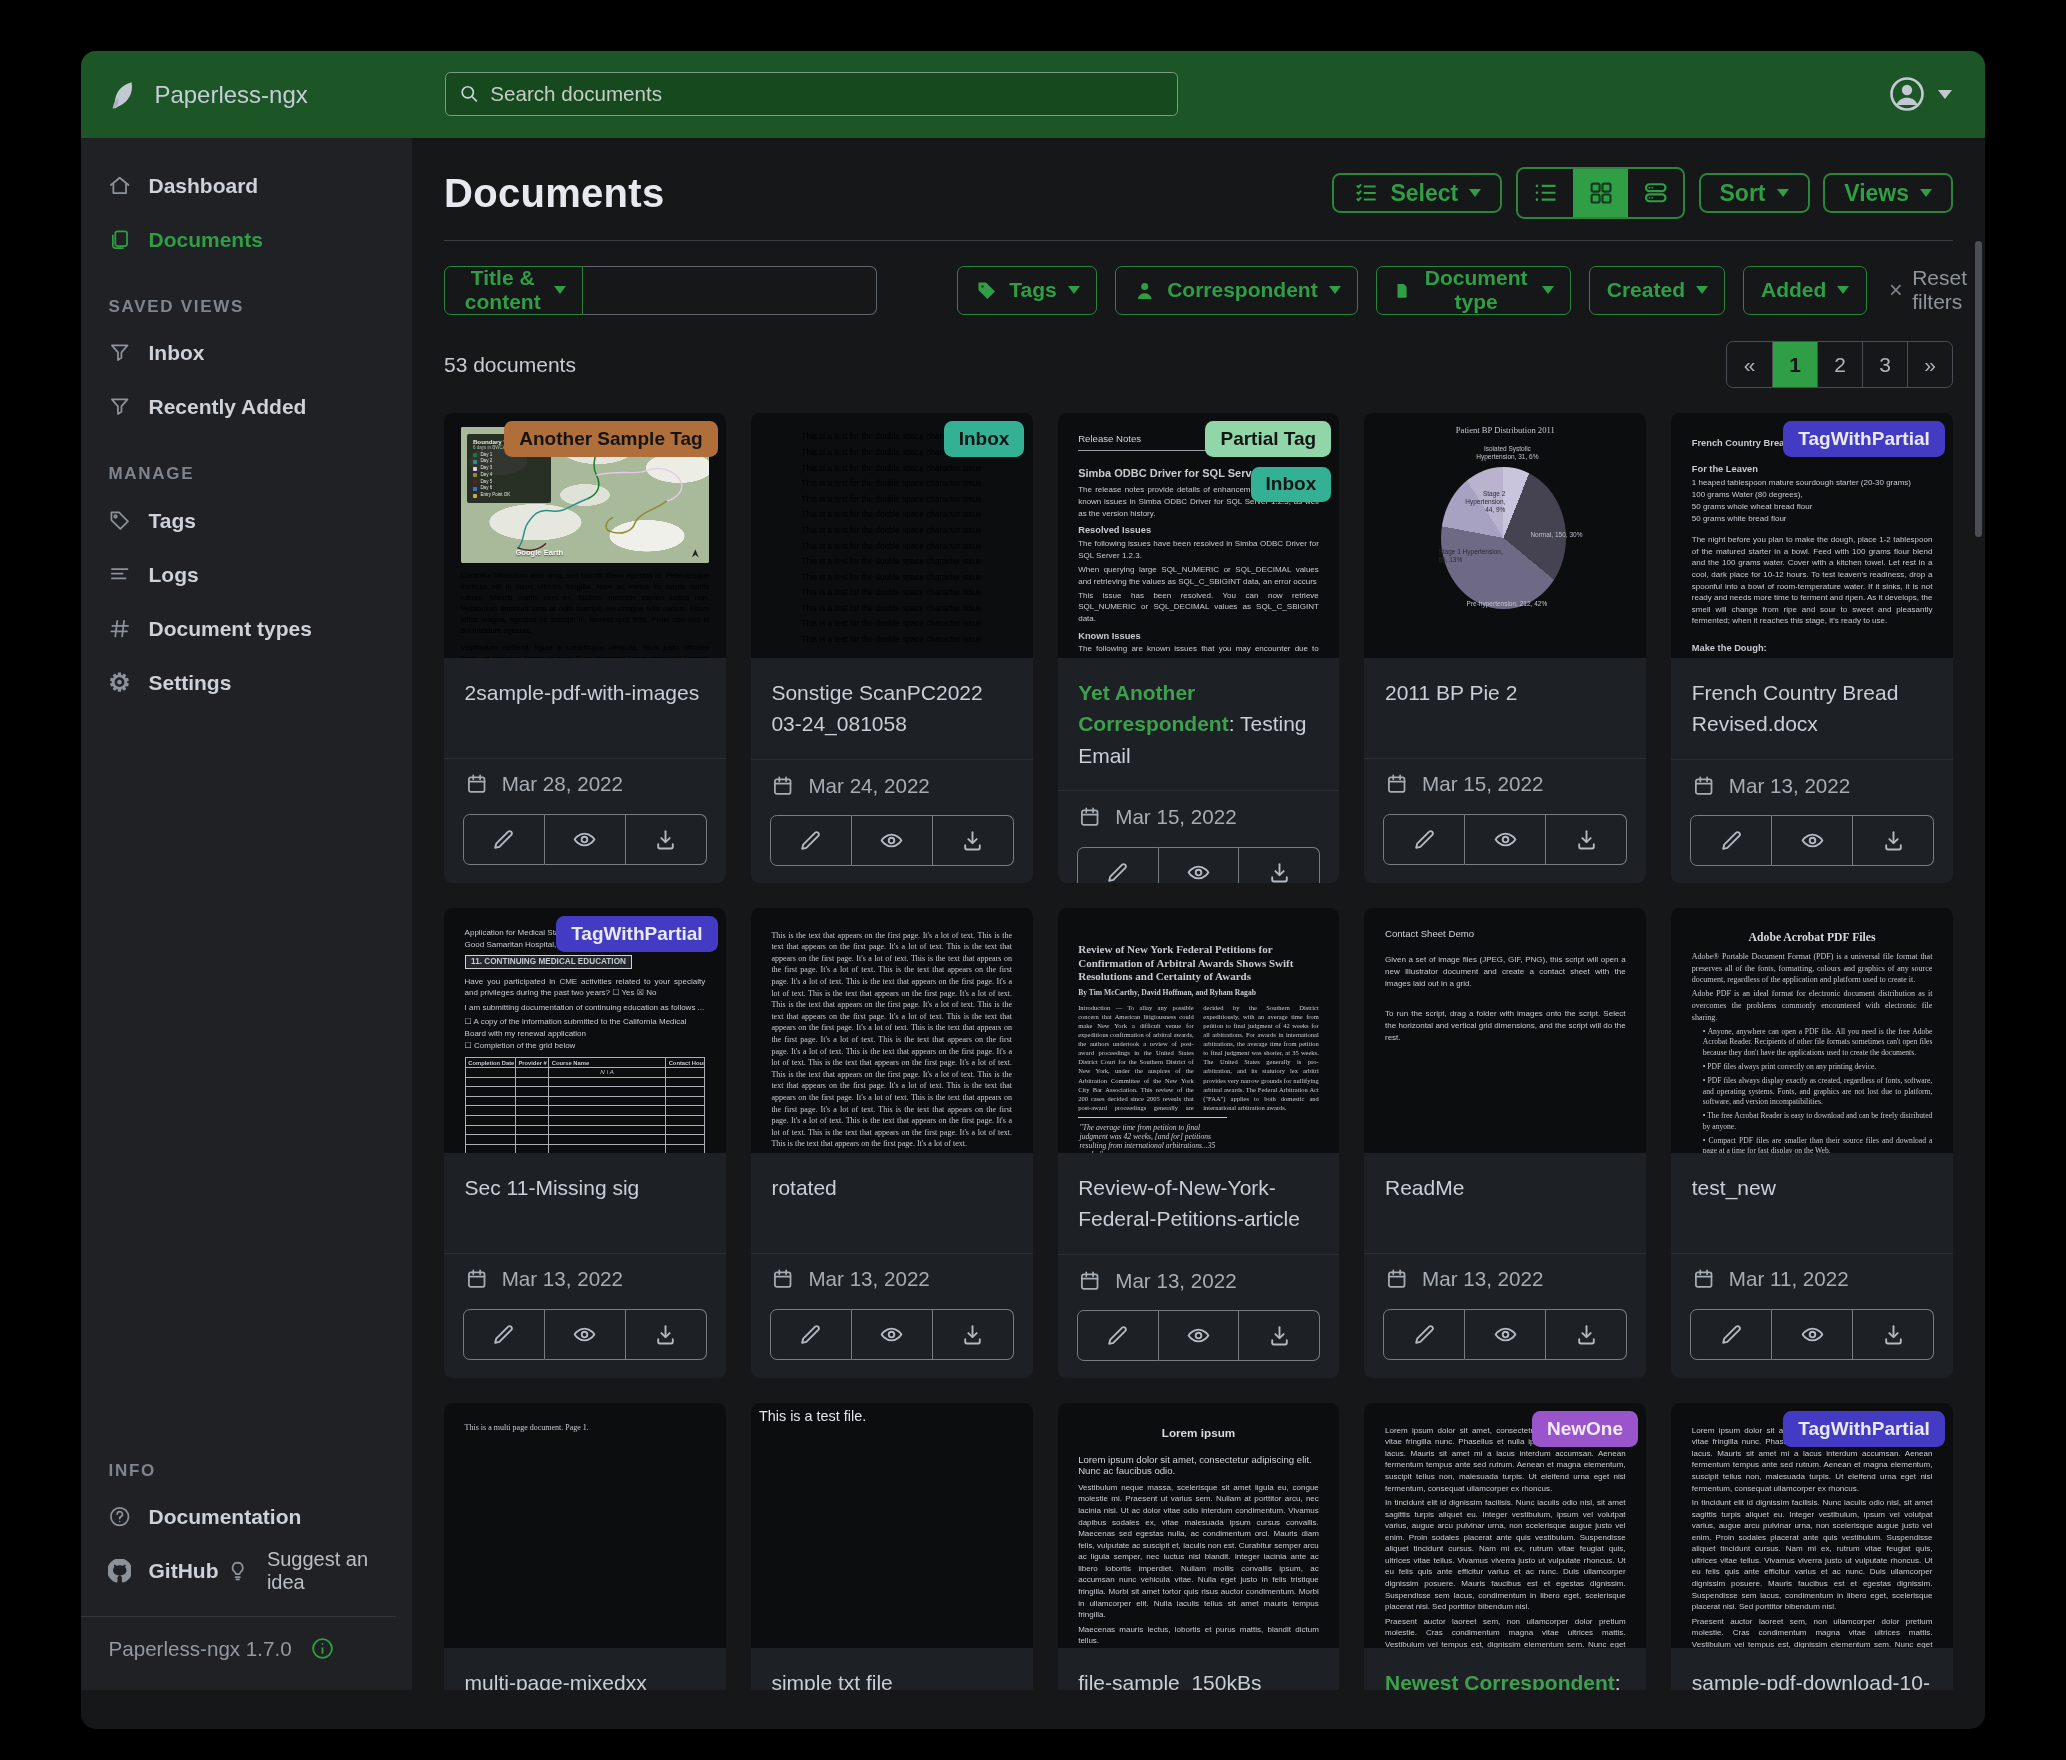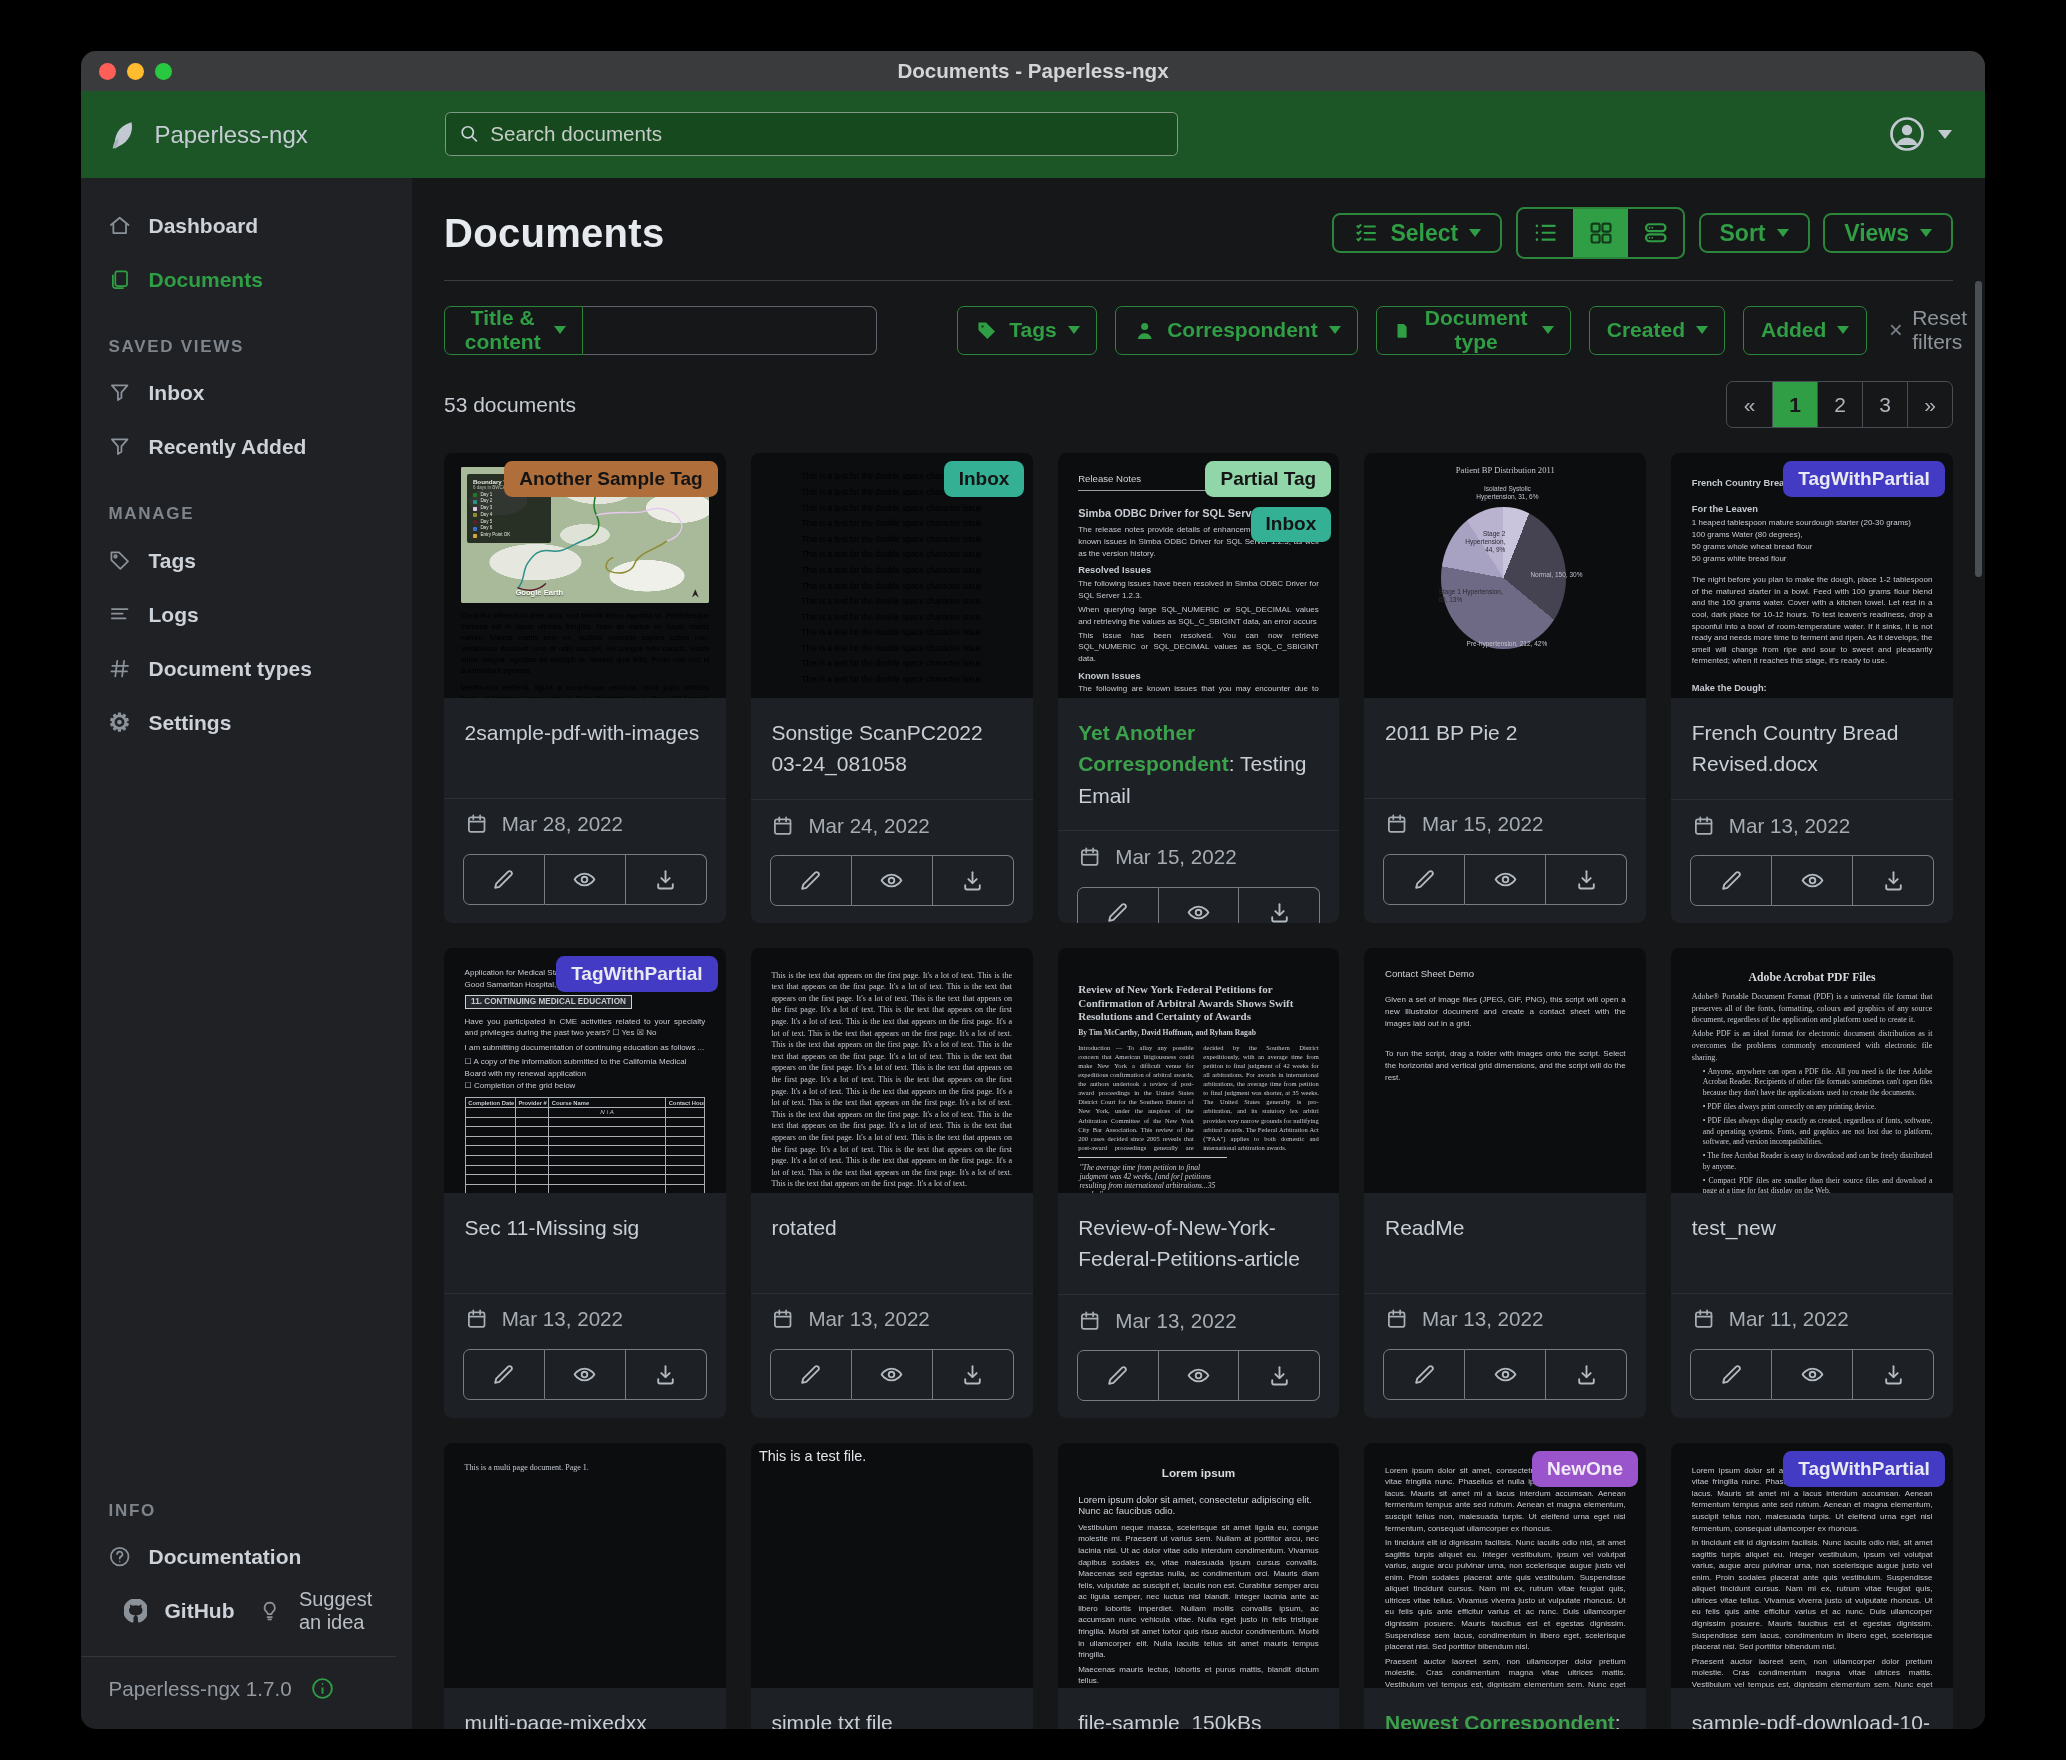--- a/index.html
+++ b/index.html
@@ -40,21 +40,21 @@
   .snav-item { display:flex; align-items:center; gap:16.5px; height:54px; padding-left:26px;
     color:#ccd2d8; font-size:21px; font-weight:bold; cursor:pointer; }
   .snav-item .ic { width:25px; height:25px; display:flex; align-items:center; justify-content:center; color:#8b9299; flex:none; }
   .snav-item .ic svg { width:23.4px; height:23.4px; stroke:#8b9299; }
   .snav-item.active { color:#2f9e44; }
   .snav-item.active .ic svg { stroke:#2f9e44; }
   .slabel { font-size:17px; font-weight:bold; letter-spacing:1.7px; color:#7f858c; margin:30px 0 9.6px 27.5px; }
   .uicon { font-size:25px; line-height:1; color:#8b9299; }
   .side-bottom { position:absolute; bottom:0; left:0; right:16px; padding-bottom:6.9px; }
   .links-row { display:flex; align-items:center; }
-  .links-row .snav-item { padding-left:26px;margin-left:16px; }
+  .links-row .snav-item { padding-left:26px; }
   .links-row .snav-item:last-child { padding-left:6.9px; font-size:20px; font-weight:normal; color:#b9bfc5; }
   .vrow { border-top:1.4px solid #33363b; margin-top:18px; padding:19px 0 22px 27.5px;
     display:flex; align-items:center; gap:18px; color:#9399a0; font-size:20.6px; }
   .vrow svg { width:25px; height:25px; stroke:#2f9e44; }
 
   
   .main { flex:1; position:relative; background:#161719; overflow:hidden; }
   .main-top { display:flex; align-items:center; justify-content:space-between; padding:29px 32px 20.6px 32px; }
   h1 { color:#e6eaee; font-size:40px; font-weight:600; letter-spacing:0.3px; }
   .toolbar { display:flex; gap:13.7px; align-items:center; }
@@ -163,28 +163,20 @@
   .pie { position:absolute; border-radius:50%; }
   .plabel { position:absolute; font-size:6.5px; line-height:1.25; white-space:pre-line; }
 
   .scrollthumb { position:absolute; right:3.4px; top:103px; width:6.2px; height:296px; background:#4a4f55; border-radius:3.4px; }
 </style>
 </head>
 <body>
 
 <div class="window">
 
-  <div class="titlebar">
-    <div class="lights">
-      <div class="light" style="background:#ff5f57"></div>
-      <div class="light" style="background:#febc2e"></div>
-      <div class="light" style="background:#28c840"></div>
-    </div>
-    <div class="wtitle">Documents - Paperless-ngx</div>
-  </div>
 
   <div class="appheader">
     <div class="brand">
       <svg viewBox="0 0 24 24">
         <path d="M6 21 C5 13 8 6 17 3.5 C18.5 10 15 17 8.5 19.5 Z" fill="#c3c9d3"></path>
         <path d="M4.5 21 C4.8 17.5 6.2 15.5 8.2 14.2 C8.6 17 7.4 19.6 5.6 21 Z" fill="#aab1bd"></path>
       </svg>
       <span>Paperless-ngx</span>
     </div>
     <div class="search">

